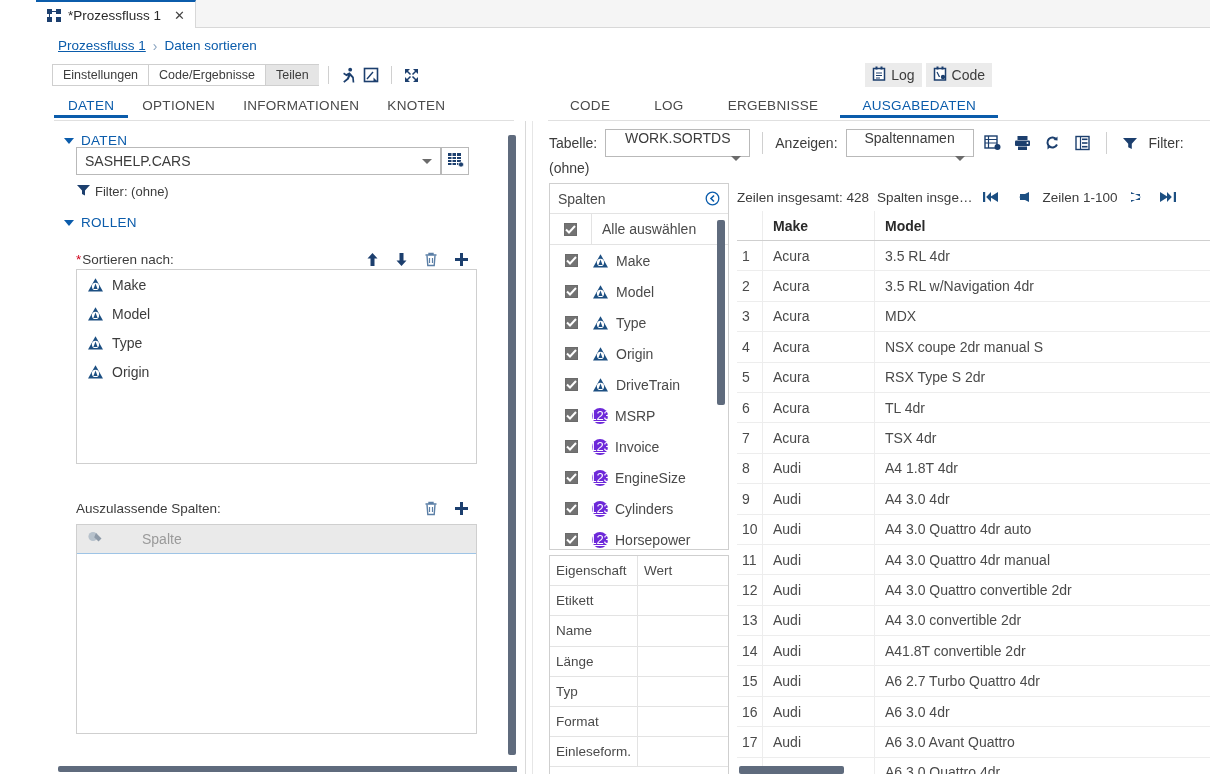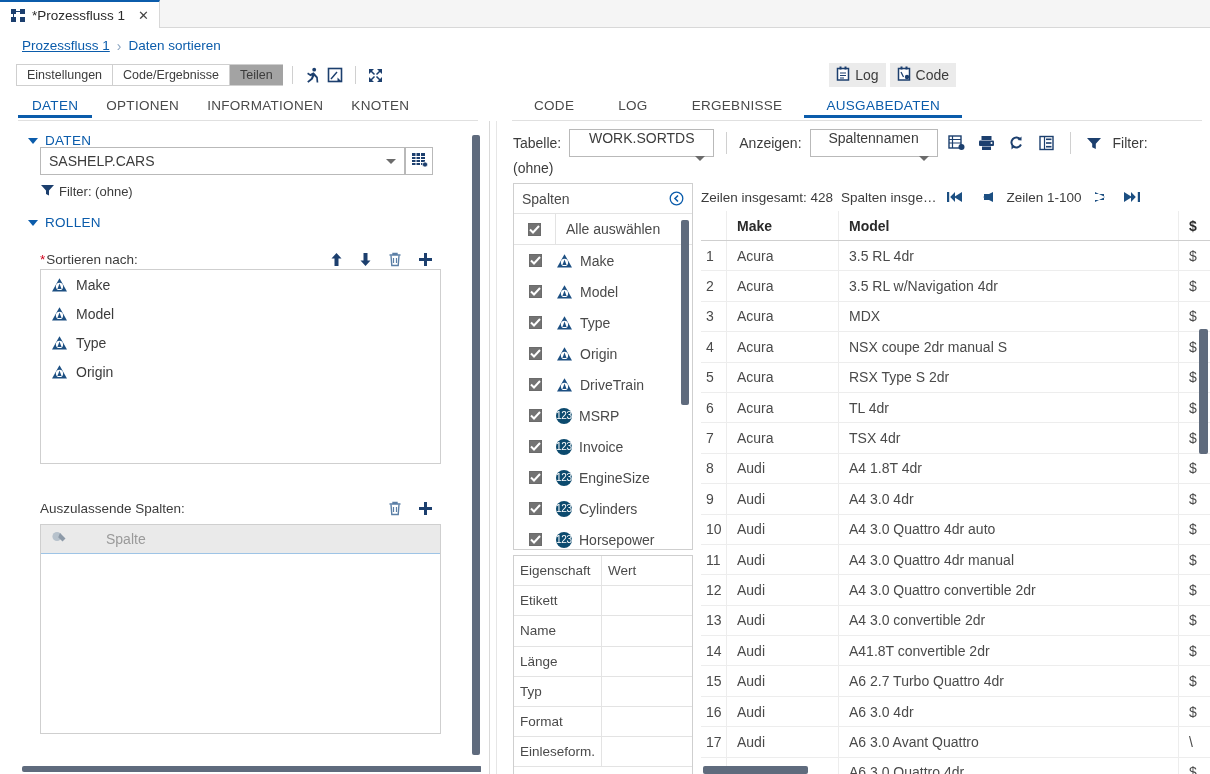--- a/index.html
+++ b/index.html
@@ -5,21 +5,21 @@
   * { box-sizing: border-box; }
   html, body {
     margin: 0; padding: 0;
     width: 1210px; height: 774px;
     overflow: hidden;
     background: #fff;
     font-family: "Liberation Sans", sans-serif;
     font-size: 13px;
     color: #3c3c3c;
   }
-  .app { position: relative; width: 956px; height: 774px; background:#fff; }
+  .app { position: relative; width: 956px; height: 774px; background:#fff;margin-left:36px; }
 
   
   .tabstrip {
     position:absolute; left:0; top:0; width:1210px; height:28px;
     background:#f5f5f5; border-bottom:1px solid #d8d8d8;
   }
   .doc-tab {
     position:absolute; left:0; top:0; height:28px;
     display:flex; align-items:center; gap:7px;
     padding:0 10px 0 11px;
@@ -48,21 +48,21 @@
   .breadcrumb .crumb-cur { color:#0b5cab; }
 
   
   .segbar { position:absolute; left:16px; top:64px; display:flex; align-items:center; }
   .segbtn {
     height:22px; padding:0 10px; display:flex; align-items:center; justify-content:center;
     border:1px solid #cfcfcf; border-right:none; background:#fff;
     font-size:12.5px; color:#3c3c3c; cursor:pointer; white-space:nowrap;
   }
   .segbtn:last-of-type { border-right:1px solid #cfcfcf; }
-  .segbtn.active { background:#a3a3a3; }
+  .segbtn.active { background:#e5e5e5; }
   .seg-divider { width:1px; height:18px; background:#d0d0d0; margin:0 9px; }
   .ticon { width:22px; height:20px; display:flex; align-items:center; justify-content:center; cursor:pointer; color:#1c3f6e; }
 
   
   .subtabs {
     position:absolute; left:18px; top:93px; width:460px; height:28px;
     display:flex; align-items:flex-start; gap:0;
   }
   .subtab {
     padding:0 14px; height:25px; line-height:25px;
@@ -133,22 +133,22 @@
   }
   .listitem {
     display:flex; align-items:center; gap:8px; height:29px; padding:0 10px;
     font-size:14px; color:#3c3c3c; cursor:pointer;
   }
   .ph-item { background:#eaeaea; border-bottom:1px solid #9ec4e6; color:#9a9a9a;gap:38px; }
 
   
   .ic-char { width:17px; height:16px; position:relative; flex:none; }
   .ic-char svg { display:block; }
-  .ic-num { width:16px; height:16px; border-radius:50%; background:#0c4a6e; color:#fff;
-            font-size:10px; display:flex; align-items:center; justify-content:center; flex:none; letter-spacing:-0.3px;}
+  .ic-num { width:16px; height:16px; border-radius:50%; background:#6d28d9; color:#fff;
+            font-size:13px; display:flex; align-items:center; justify-content:center; flex:none; letter-spacing:-0.3px;text-decoration:underline;}
 
   
   .vscroll { position:absolute; background:#5f6b7d; border-radius:2px; }
   .hscroll { position:absolute; background:#5f6b7d; border-radius:2px; }
 
   
   .rightpanel { position:absolute; left:497px; top:121px; width:713px; height:653px; background:#fff; }
 
   .sel-row {
     position:absolute; left:16px; top:8px; display:flex; align-items:center; gap:8px;

